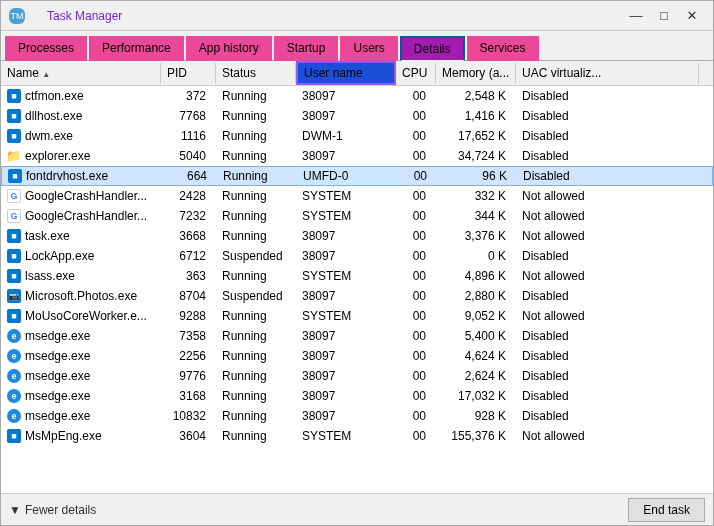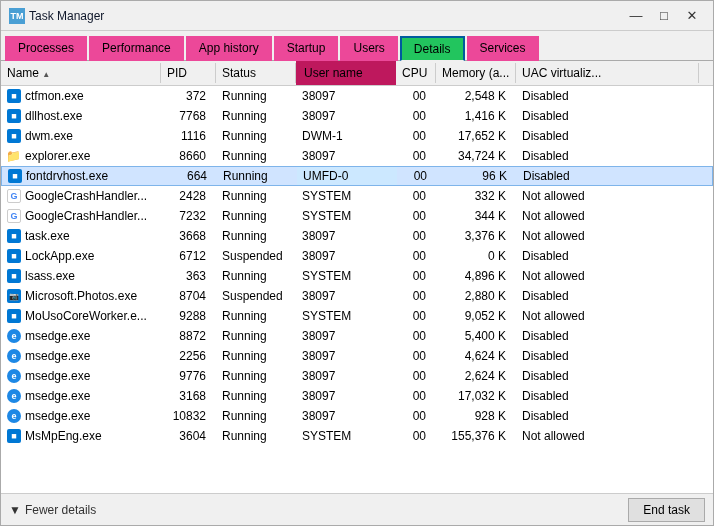--- a/index.html
+++ b/index.html
@@ -28,34 +28,34 @@
       height: 30px;
       display: flex;
       align-items: center;
       padding: 0 8px;
       border-bottom: 1px solid #ccc;
       user-select: none;
     }
     .title-bar-icon {
       width: 16px;
       height: 16px;
-      margin-right: 4px;
+      margin-right: 22px;
       background: #4a9fd4;
-      border-radius: 0;
+      border-radius: 6px;
       display: flex;
       align-items: center;
       justify-content: center;
       font-size: 9px;
       color: white;
-      font-weight: bold;
+      font-weight: normal;
     }
     .title-bar-text {
       flex: 1;
       font-size: 12px;
-      color: #0f172a;
+      color: #6d28d9;
     }
     .title-bar-controls {
       display: flex;
       gap: 2px;
     }
     .title-btn {
       width: 26px;
       height: 22px;
       border: none;
       background: transparent;
@@ -89,21 +89,21 @@
       cursor: pointer;
       font-size: 12px;
       margin-right: 2px;
       background: #ec4899;
       position: relative;
       top: 1px;
     }
     .tab.active {
       border: 2px solid #005a9e;
       border-bottom: 1px solid #f0f0f0;
-      background: #22c55e;
+      background: #a21caf;
       font-weight: 500;
     }
     .content-area {
       flex: 1;
       display: flex;
       flex-direction: column;
       overflow: hidden;
       background: white;
     }
     .table-container {
@@ -124,21 +124,21 @@
       font-size: 12px;
       border-right: 1px solid #ccc;
       cursor: pointer;
       user-select: none;
       white-space: nowrap;
       overflow: hidden;
     }
     .col-name { width: 160px; min-width: 160px; }
     .col-pid { width: 55px; min-width: 55px; }
     .col-status { width: 80px; min-width: 80px; }
-    .col-username { width: 100px; min-width: 100px; background: #be185d; border: 2px solid #be185d; }
+    .col-username { width: 100px; min-width: 100px; background: #1d4ed8; border: 2px solid #8b5cf6; }
     .col-cpu { width: 40px; min-width: 40px; }
     .col-memory { width: 80px; min-width: 80px; }
     .col-uac { flex: 1; }
     .table-body {
       flex: 1;
       overflow-y: auto;
       overflow-x: hidden;
     }
     .table-row {
       display: flex;
@@ -280,21 +280,21 @@
       <div class="cell cell-username">DWM-1</div>
       <div class="cell cell-cpu">00</div>
       <div class="cell cell-memory">17,652 K</div>
       <div class="cell cell-uac">Disabled</div>
     </div>
           <div class="table-row">
       <div class="cell cell-name">
               <div style="width:14px;height:14px;display:flex;align-items:center;justify-content:center;font-size:12px;flex-shrink:0;">📁</div>
               <span style="overflow:hidden;text-overflow:ellipsis;">explorer.exe</span>
             </div>
-      <div class="cell cell-pid">8660</div>
+      <div class="cell cell-pid">5040</div>
       <div class="cell cell-status">Running</div>
       <div class="cell cell-username">38097</div>
       <div class="cell cell-cpu">00</div>
       <div class="cell cell-memory">34,724 K</div>
       <div class="cell cell-uac">Disabled</div>
     </div>
           <div class="table-row selected">
       <div class="cell cell-name">
               <div style="width:14px;height:14px;background:#0078d4;border-radius:2px;display:flex;align-items:center;justify-content:center;color:white;font-size:9px;font-weight:bold;flex-shrink:0;">■</div>
               <span style="overflow:hidden;text-overflow:ellipsis;">fontdrvhost.exe</span>
@@ -388,21 +388,21 @@
       <div class="cell cell-username">SYSTEM</div>
       <div class="cell cell-cpu">00</div>
       <div class="cell cell-memory">9,052 K</div>
       <div class="cell cell-uac">Not allowed</div>
     </div>
           <div class="table-row">
       <div class="cell cell-name">
               <div style="width:14px;height:14px;background:#1e88e5;border-radius:50%;display:flex;align-items:center;justify-content:center;color:white;font-size:9px;font-weight:bold;flex-shrink:0;">e</div>
               <span style="overflow:hidden;text-overflow:ellipsis;">msedge.exe</span>
             </div>
-      <div class="cell cell-pid">8872</div>
+      <div class="cell cell-pid">7358</div>
       <div class="cell cell-status">Running</div>
       <div class="cell cell-username">38097</div>
       <div class="cell cell-cpu">00</div>
       <div class="cell cell-memory">5,400 K</div>
       <div class="cell cell-uac">Disabled</div>
     </div>
           <div class="table-row">
       <div class="cell cell-name">
               <div style="width:14px;height:14px;background:#1e88e5;border-radius:50%;display:flex;align-items:center;justify-content:center;color:white;font-size:9px;font-weight:bold;flex-shrink:0;">e</div>
               <span style="overflow:hidden;text-overflow:ellipsis;">msedge.exe</span>

